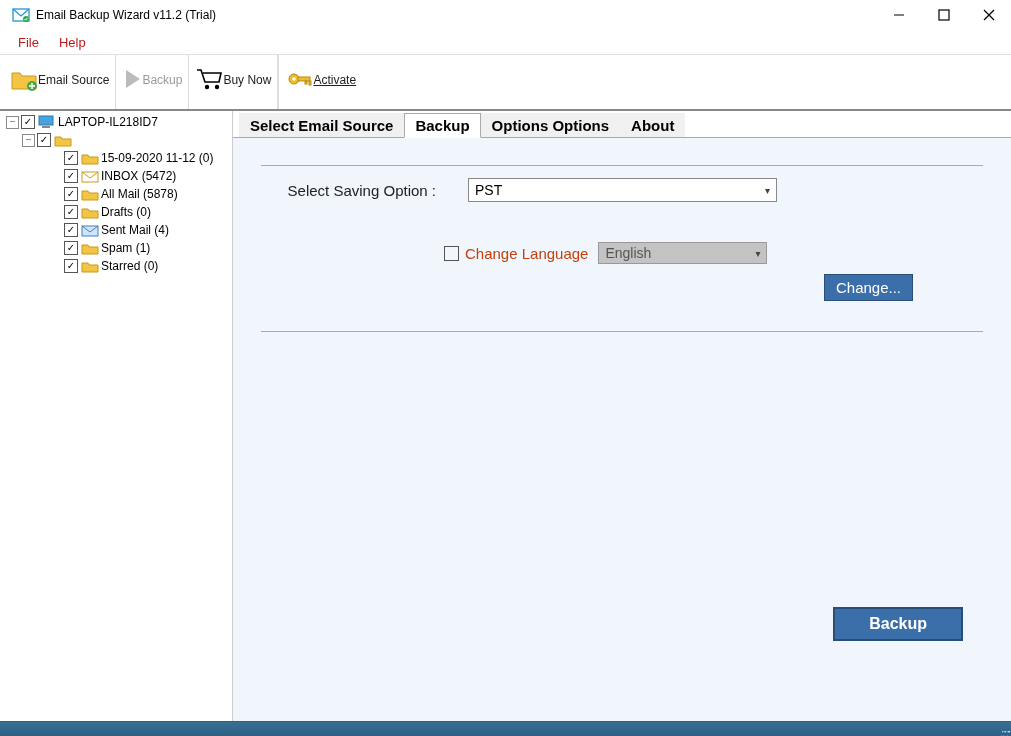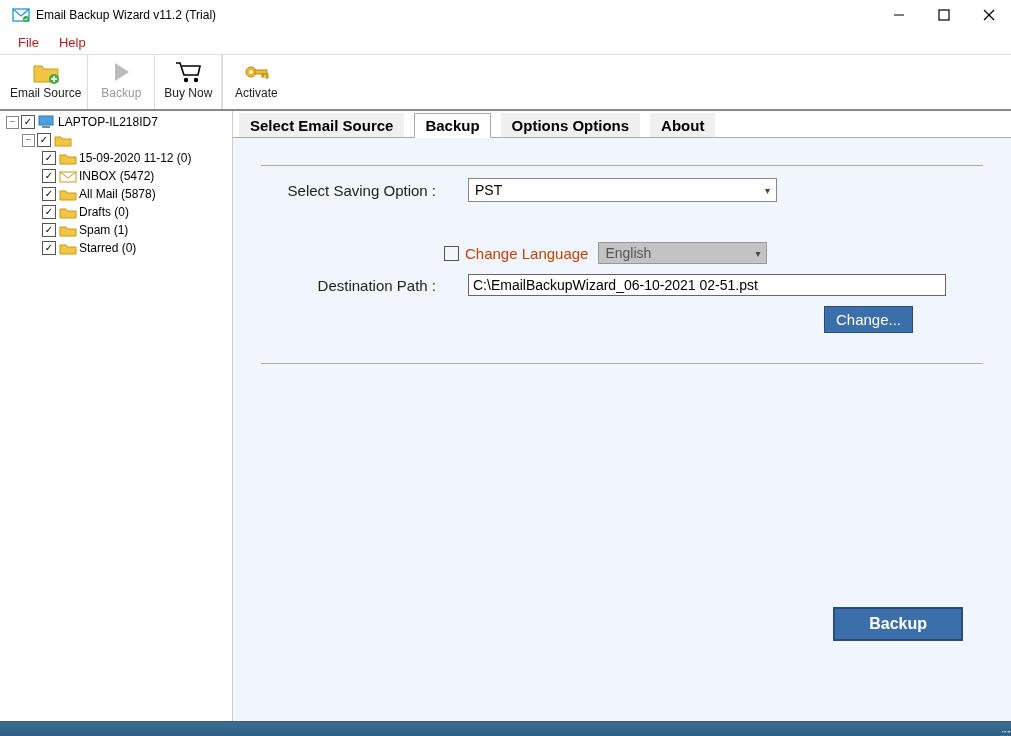--- a/index.html
+++ b/index.html
@@ -58,21 +58,21 @@
   .toolbar {
     height: 54px;
     background: #fff;
     display: flex;
     align-items: stretch;
     padding-left: 4px;
     border-bottom: 2px solid #888;
   }
   .tb-btn {
     display:flex;
-    flex-direction:column;
+    flex-direction:row;
     align-items:center;
     justify-content:center;
     padding: 2px 6px 8px 6px;
     border-right: 1px solid #ddd;
     min-width:54px;
     font-size:12px;
     color:#222;
   }
   .tb-btn.last { border-right:none; }
   .tb-icon { height:26px; display:flex; align-items:center; justify-content:center; }
@@ -120,41 +120,41 @@
     border:1px solid #555;
     margin-right:3px;
     display:flex; align-items:center; justify-content:center;
     font-size:10px;
     color:#000;
   }
   .tree-chk::after { content:"\2713"; }
   .tree-icon { width:18px; display:flex; align-items:center; justify-content:center; margin-right:2px; }
   .tree-label {}
   .indent1 { padding-left: 22px; }
-  .indent2 { padding-left: 42px; align-items: center; }
+  .indent2 { padding-left: 64px; align-items: center; }
 
   
   .tabs {
     display:flex;
     align-items:flex-end;
     height:26px;
     background:#fff;
     border-bottom:1px solid #aaa;
     margin:0;
     padding-left:6px;
   }
   .tab {
     padding:3px 10px 3px 10px;
     font-size:15px;
     font-weight:bold;
     color:#000;
     border:1px solid transparent;
     border-bottom:none;
     background:#f0f0f0;
-    margin-right:10px;
+    margin-right:0;
   }
   .tab.active {
     background:#fff;
     border:1px solid #aaa;
     border-bottom:1px solid #fff;
     position:relative;
     top:1px;
   }
 
   .panel-body {
@@ -323,21 +323,21 @@
   <div class="tb-btn">
     <span class="tb-icon">
       <svg width="28" height="24" viewBox="0 0 28 24">
         <polyline points="2,3 6,3 10,15 24,15 26,6 8,6" fill="none" stroke="#000" stroke-width="1.6"></polyline>
         <circle cx="12" cy="20" r="2.2" fill="#000"></circle>
         <circle cx="22" cy="20" r="2.2" fill="#000"></circle>
       </svg>
     </span>
     <span class="tb-label">Buy Now</span>
   </div>
-  <div class="tb-btn last" style="border-left:1px solid #ddd;">
+  <div class="tb-btn last" style="border-left:1px solid #ddd;text-decoration:underline;">
     <span class="tb-icon">
       <svg width="28" height="24" viewBox="0 0 28 24">
         <circle cx="9" cy="12" r="5" fill="#f2bb2e" stroke="#b58b10"></circle>
         <circle cx="9" cy="12" r="1.8" fill="#fff"></circle>
         <rect x="13" y="10" width="12" height="4" fill="#f2bb2e" stroke="#b58b10"></rect>
         <rect x="20" y="14" width="2" height="3" fill="#f2bb2e" stroke="#b58b10"></rect>
         <rect x="24" y="14" width="2" height="4" fill="#f2bb2e" stroke="#b58b10"></rect>
       </svg>
     </span>
     <span class="tb-label">Activate</span>
@@ -403,20 +403,30 @@
           <svg width="18" height="14">
             <path d="M1 4 L7 4 L8 6 L17 6 L17 13 L1 13 Z" fill="#f4c445" stroke="#c79a1b"></path>
           </svg>
         </span>
       <span class="tree-label">Drafts (0)</span>
     </div>
     <div class="tree-row indent2">
       <span class="tree-chk"></span>
       <span class="tree-icon">
           <svg width="18" height="14">
+            <rect x="1" y="3" width="16" height="10" fill="#cfe5ff" stroke="#4a7cb3"></rect>
+            <polyline points="1,3 9,9 17,3" fill="none" stroke="#4a7cb3"></polyline>
+          </svg>
+        </span>
+      <span class="tree-label">Sent Mail (4)</span>
+    </div>
+    <div class="tree-row indent2">
+      <span class="tree-chk"></span>
+      <span class="tree-icon">
+          <svg width="18" height="14">
             <path d="M1 4 L7 4 L8 6 L17 6 L17 13 L1 13 Z" fill="#f4c445" stroke="#c79a1b"></path>
           </svg>
         </span>
       <span class="tree-label">Spam (1)</span>
     </div>
     <div class="tree-row indent2">
       <span class="tree-chk"></span>
       <span class="tree-icon">
           <svg width="18" height="14">
             <path d="M1 4 L7 4 L8 6 L17 6 L17 13 L1 13 Z" fill="#f4c445" stroke="#c79a1b"></path>
@@ -447,24 +457,20 @@
 
       <div class="lang-row">
         <div class="lang-chk"></div>
         <div class="lang-lbl">Change Language</div>
         <div class="lang-sel">
           <span>English</span>
           <span class="dd-arrow">▾</span>
         </div>
       </div>
 
-      <div class="form-row">
-        <div class="form-lbl" style="width:175px;">Destination Path :</div>
-        <input class="dest-input" type="text" value="C:\EmailBackupWizard_06-10-2021 02-51.pst" style="">
-      </div>
 
       <div class="change-row">
         <div class="btn-blue">Change...</div>
       </div>
 
       <hr class="hr2">
 
       <div class="backup-btn-wrap">
         <div class="btn-backup">Backup</div>
       </div>

